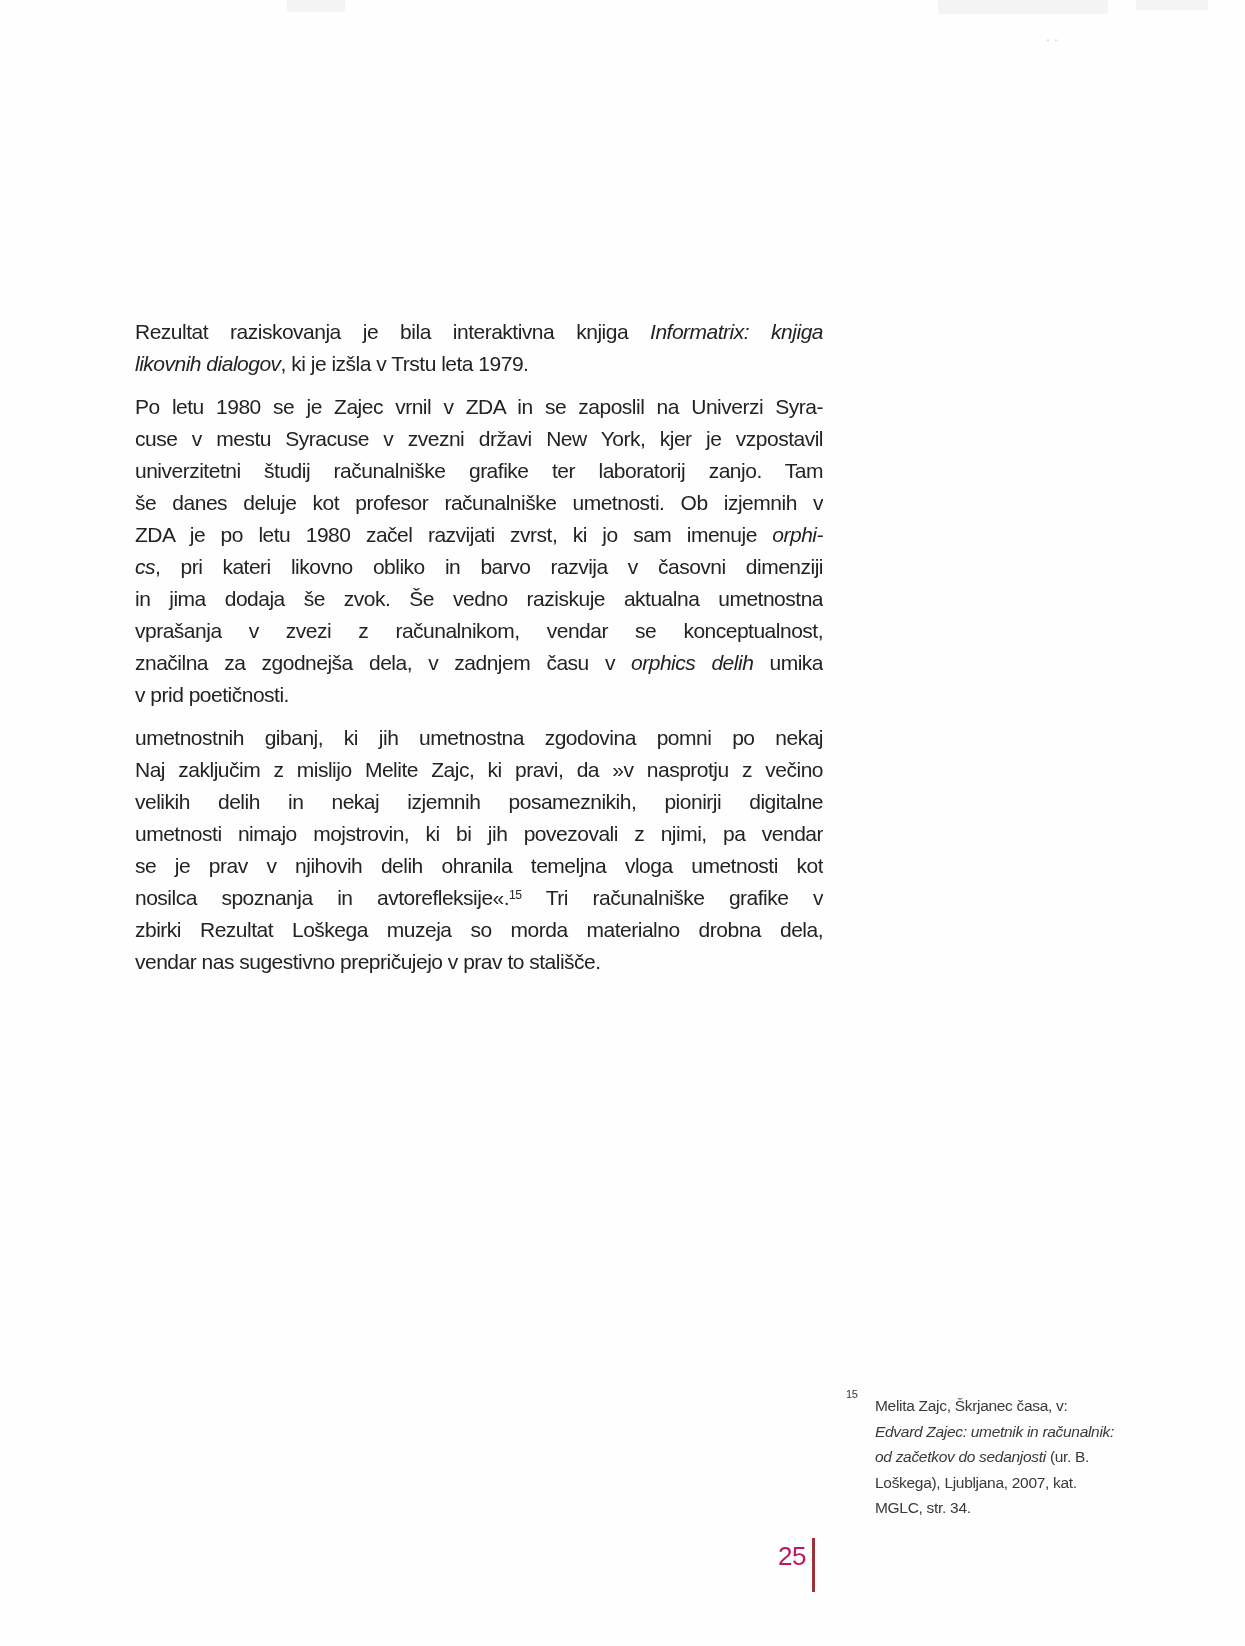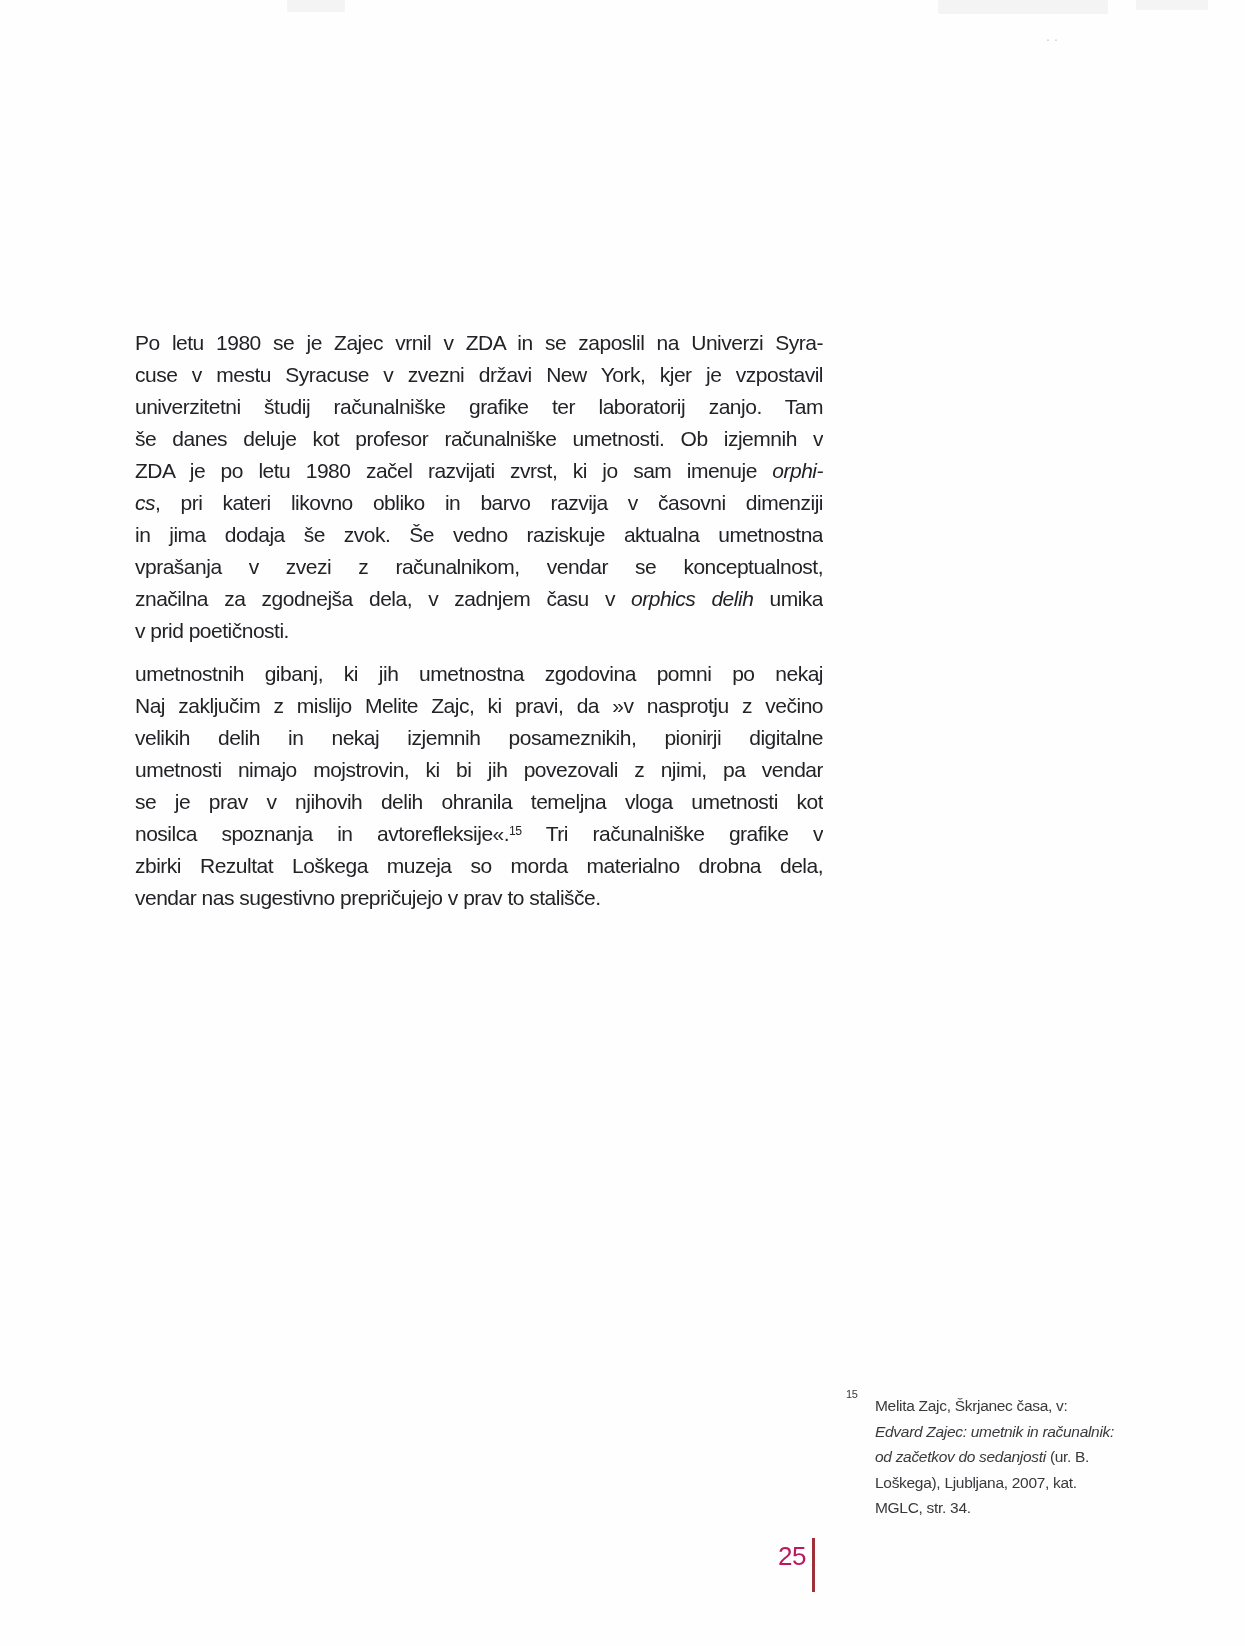--- a/index.html
+++ b/index.html
@@ -68,20 +68,22 @@
 
 <div class="page">
 
   <div class="smudge" style="left:287px; top:0; width:58px; height:12px;"></div>
   <div class="smudge" style="left:938px; top:0; width:170px; height:14px;"></div>
   <div class="smudge" style="left:1136px; top:0; width:72px; height:10px;"></div>
   <div class="dots" style="left:1046px; top:28px;">..</div>
 
   <div class="body-text">
       <div class="para">
+        <div class="line j"><span>Rezultat raziskovanja je bila interaktivna knjiga </span><span class="it">Informatrix: knjiga</span></div>
+        <div class="line"><span class="it">likovnih dialogov</span><span>, ki je izšla v Trstu leta 1979.</span></div>
       </div>
       <div class="para">
         <div class="line j"><span>Po letu 1980 se je Zajec vrnil v ZDA in se zaposlil na Univerzi Syra-</span></div>
         <div class="line j"><span>cuse v mestu Syracuse v zvezni državi New York, kjer je vzpostavil</span></div>
         <div class="line j"><span>univerzitetni študij računalniške grafike ter laboratorij zanjo. Tam</span></div>
         <div class="line j"><span>še danes deluje kot profesor računalniške umetnosti. Ob izjemnih v</span></div>
         <div class="line j"><span>ZDA je po letu 1980 začel razvijati zvrst, ki jo sam imenuje </span><span class="it">orphi-</span></div>
         <div class="line j"><span class="it">cs</span><span>, pri kateri likovno obliko in barvo razvija v časovni dimenziji</span></div>
         <div class="line j"><span>in jima dodaja še zvok. Še vedno raziskuje aktualna umetnostna</span></div>
         <div class="line j"><span>vprašanja v zvezi z računalnikom, vendar se konceptualnost,</span></div>

